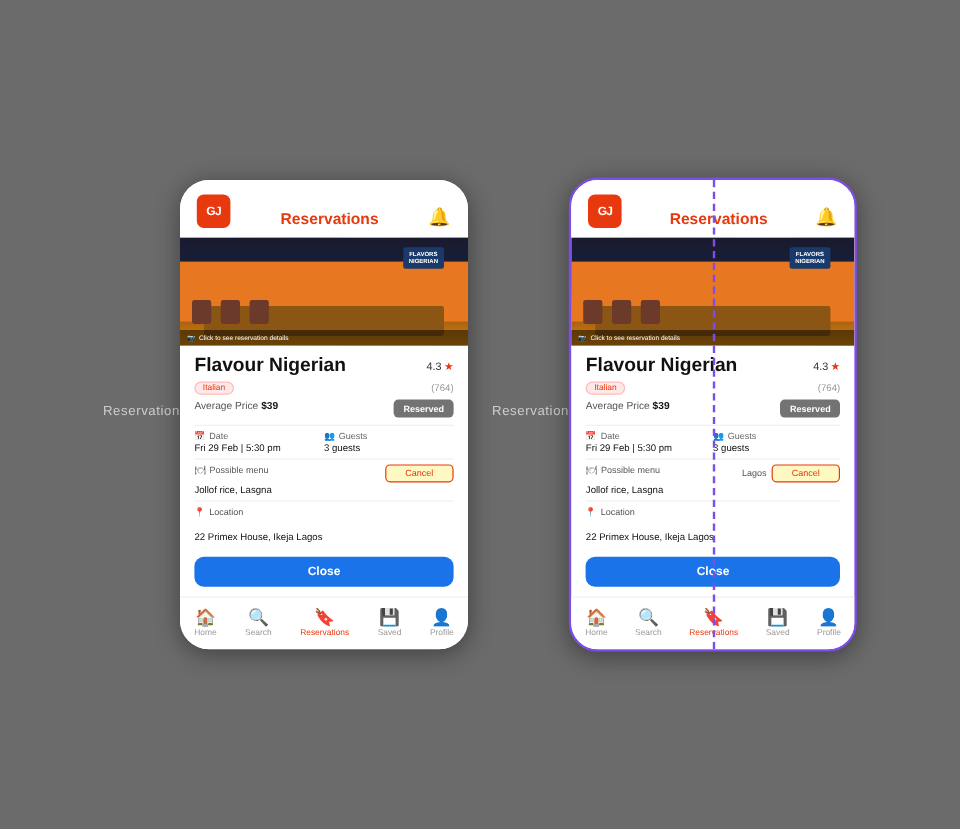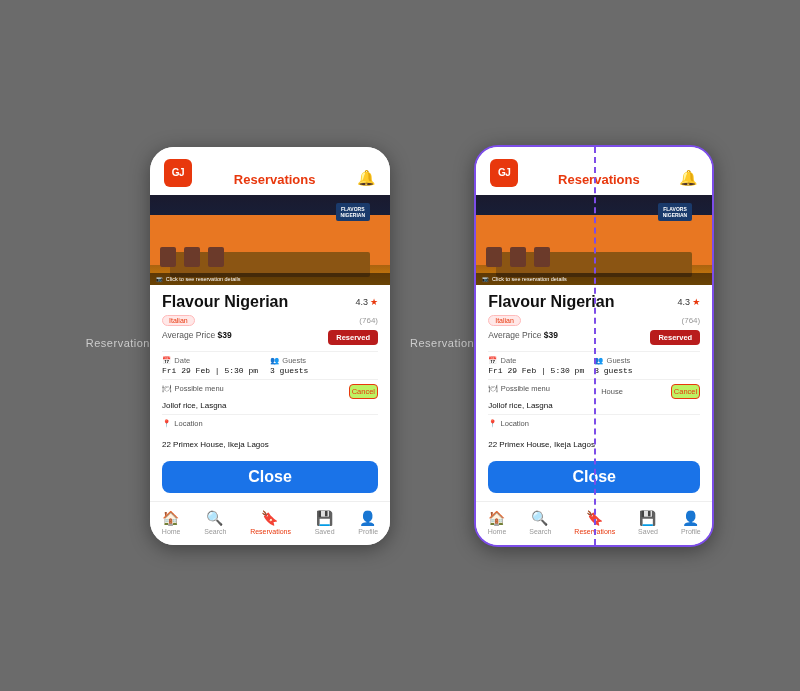--- a/index.html
+++ b/index.html
@@ -195,21 +195,21 @@
       margin-bottom: 6px;
     }
     .avg-price {
       font-size: 8.5px;
       color: #555;
     }
     .avg-price strong {
       color: #111;
     }
     .reserved-badge {
-      background: #b91c1c;
+      background: #737373;
       color: #fff;
       font-size: 7.5px;
       font-weight: 700;
       padding: 3px 8px;
       border-radius: 4px;
     }
     .divider {
       height: 1px;
       background: #f0f0f0;
       margin: 4px 0;
@@ -226,45 +226,43 @@
       font-size: 7.5px;
       color: #666;
       display: flex;
       align-items: center;
       gap: 3px;
       margin-bottom: 1px;
     }
     .info-value {
       font-size: 8px;
       color: #111;
-      font-family: Liberation Mono, monospace;
     }
     .possible-menu-row {
       display: flex;
       justify-content: space-between;
       align-items: flex-start;
       margin-top: 4px;
       margin-bottom: 2px;
     }
     .possible-label {
       font-size: 7.5px;
       color: #555;
       display: flex;
       align-items: center;
       gap: 3px;
     }
     .cancel-btn {
-      background: #bef264;
+      background: #fef9c3;
       color: #e8380d;
       border: 1px solid #e8380d;
       font-size: 7.5px;
-      padding: 2px 2px;
+      padding: 2px 16px;
       border-radius: 4px;
       cursor: pointer;
-      margin-left: 44px;
     }
     .edit-cancel-row {
       display: flex;
       gap: 4px;
     }
     .edit-btn {
       background: none;
       border: none;
       color: #555;
       font-size: 7.5px;
@@ -289,21 +287,21 @@
       margin-bottom: 8px;
       margin-top: 12px;
     }
     .close-btn {
       width: 100%;
       background: #1a73e8;
       color: #fff;
       border: none;
       border-radius: 8px;
       padding: 7px;
-      font-size: 16px;
+      font-size: 10px;
       font-weight: 600;
       cursor: pointer;
       margin-top: 4px;
     }
 
     
     .bottom-nav {
       display: flex;
       justify-content: space-around;
       padding: 8px 0 10px;
@@ -543,21 +541,21 @@
               <div class="info-value">3 guests</div>
             </div>
           </div>
           <div class="divider"></div>
           <div class="possible-menu-row">
             <div class="possible-label">
               <span>🍽</span>
               <span>Possible menu</span>
             </div>
             <div class="edit-cancel-row">
-              <button class="edit-btn">House</button>
+              <button class="edit-btn">Lagos</button>
               <button class="cancel-btn">Cancel</button>
             </div>
           </div>
           <div class="menu-value">Jollof rice, Lasgna</div>
           <div class="divider"></div>
           <div class="location-label">
             <span>📍</span>
             <span>Location</span>
           </div>
           <div class="location-value">22 Primex House, Ikeja Lagos</div>

